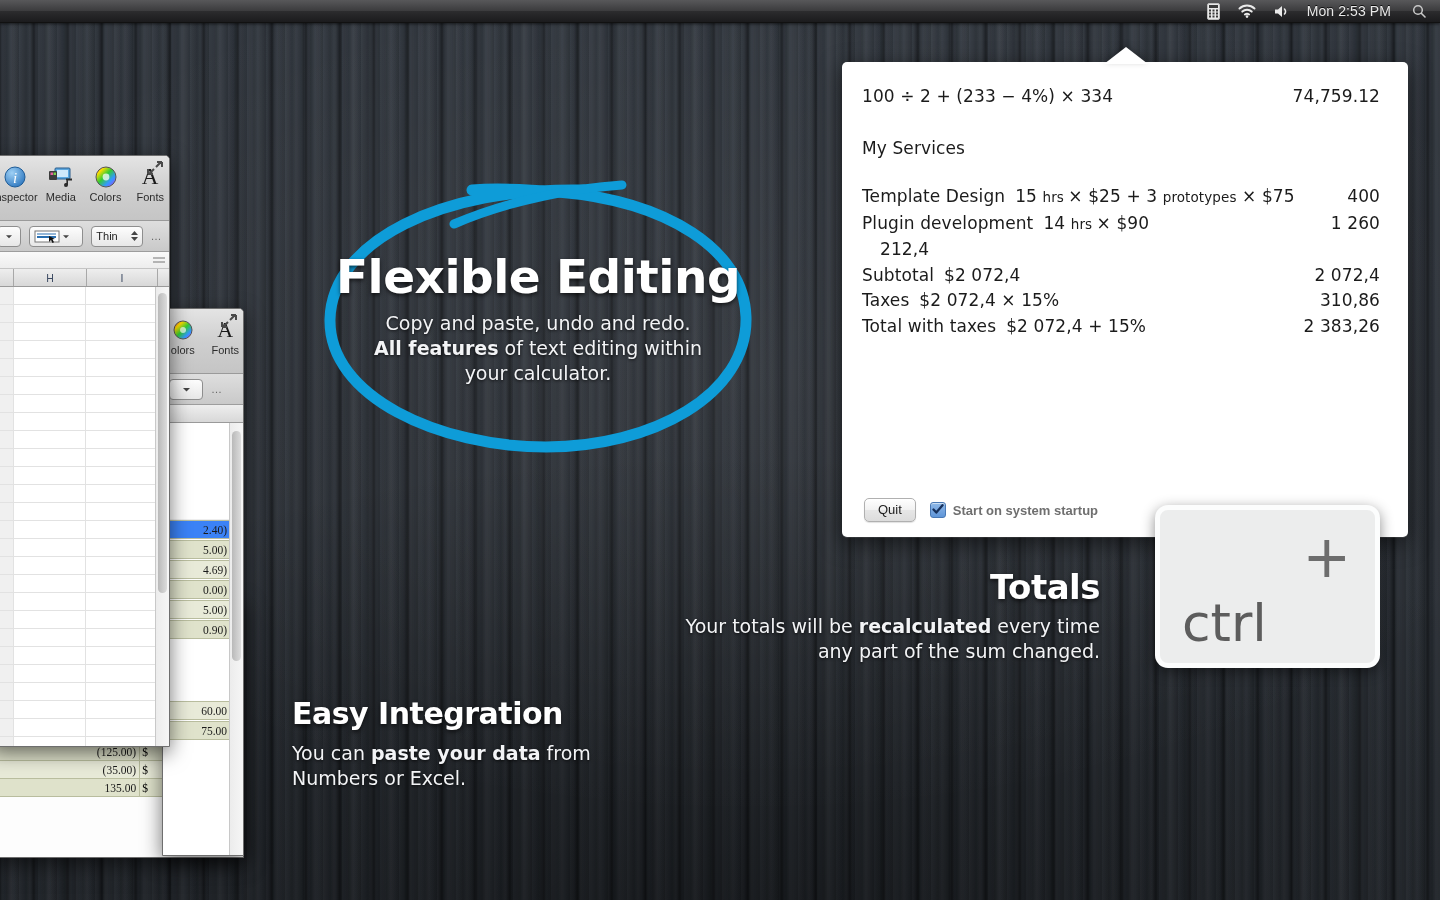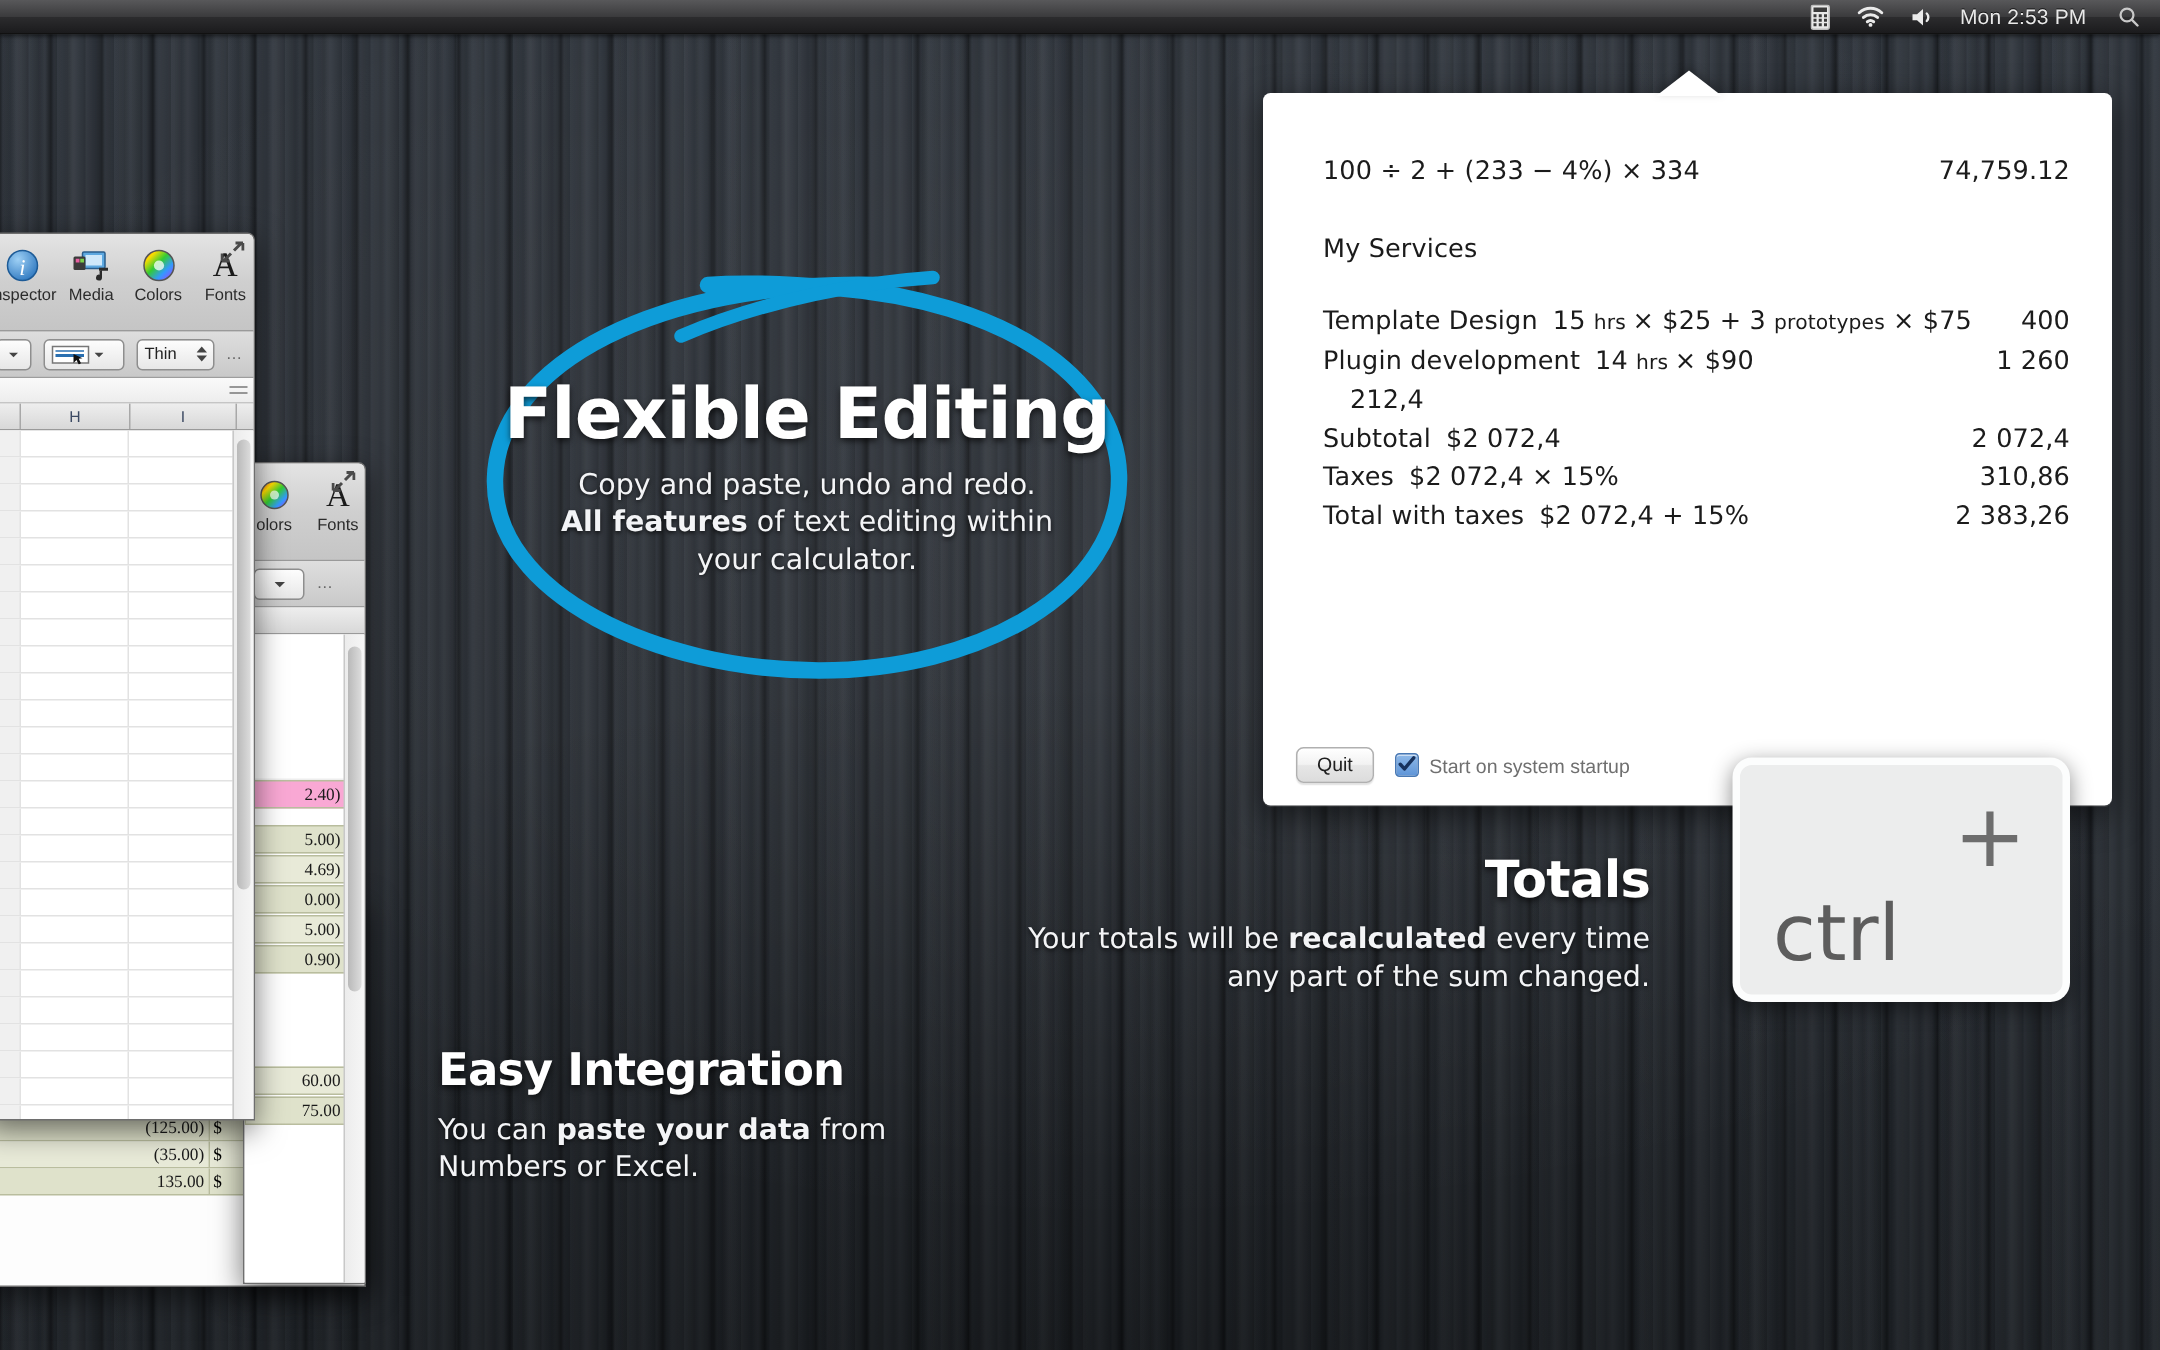--- a/index.html
+++ b/index.html
@@ -65,21 +65,21 @@
   }
   #panel-tail{
     position:absolute; left:1104px; top:47px;
     width:0;height:0;
     border-left:22px solid transparent;
     border-right:22px solid transparent;
     border-bottom:17px solid #ffffff;
     z-index:31;
     filter: drop-shadow(0 -2px 3px rgba(0,0,0,.25));
   }
-  #panel-inner{ position:absolute; inset:0; padding:22px 28px 0 40px;margin-top:18px; }
+  #panel-inner{ position:absolute; inset:0; padding:22px 28px 0 20px; }
   .calc-row{
     display:flex; align-items:baseline; justify-content:space-between;
     color:#1b1b1b; font-size:17px; line-height:25.5px;
     font-family:"DejaVu Sans","Liberation Sans",sans-serif;
   }
   .calc-expr{ white-space:nowrap; letter-spacing:.1px; }
   .calc-val{ white-space:nowrap; letter-spacing:.1px; padding-left:18px; }
   .calc-label{ margin-right:10px; }
   .unit{ font-size:13.5px; }
   .gap-lg{ height:26px; }
@@ -101,21 +101,21 @@
   }
   #startup-wrap{ display:flex; align-items:center; gap:7px; }
   #startup-box{
     width:14px;height:14px;border-radius:3px;
     background:linear-gradient(180deg,#8fb9e8 0%,#5f95d8 100%);
     border:1px solid #4878b4;
     box-shadow: inset 0 1px 0 rgba(255,255,255,.55);
     position:relative; flex:0 0 auto;
   }
   #startup-box svg{ position:absolute; left:1px; top:0px; }
-  #startup-label{ font-size:13px; color:#6f6f6f; }
+  #startup-label{ font-size:13px; color:#6f6f6f;font-weight:bold; }
 
   
   .headline{
     font-family:"DejaVu Sans","Liberation Sans",sans-serif;
     font-weight:bold; color:#ffffff;
     text-shadow:0 2px 4px rgba(0,0,0,.65);
     letter-spacing:-.5px;
   }
   .subcopy{
     font-family:"DejaVu Sans","Liberation Sans",sans-serif;
@@ -288,21 +288,21 @@
           <path d="M0 1 L3.5 4.5 L7 1Z" fill="#444"></path>
           </svg>
       </div>
       <span style="font-size:11px;color:#666;letter-spacing:1.5px">…</span>
     </div>
     <div class="gridhdr"></div>
     <div class="gridbody" style="height:460px">
       <div style="position:absolute;left:0;top:0;right:13px;bottom:0;">
         <div style="height:96px;background:#fff;border-bottom:1px solid #eee"></div>
         <div id="back-clipped">
-            <div class="numcell" style="height: 17px; width: 63px; margin-bottom: 11px; background: #f9a8d4; border: 1px solid rgb(185, 189, 158);">2.40)</div>
+            <div class="numcell" style="height: 17px; width: 63px; margin-bottom: 1px; background: #3b82f6; border: 1px solid rgb(185, 189, 158);">2.40)</div>
             <div class="numcell" style="height: 17px; width: 63px; margin-bottom: 1px; background: rgb(223, 226, 203); border: 1px solid rgb(185, 189, 158);">5.00)</div>
             <div class="numcell" style="height: 17px; width: 63px; margin-bottom: 1px; background: rgb(232, 234, 216); border: 1px solid rgb(185, 189, 158);">4.69)</div>
             <div class="numcell" style="height: 17px; width: 63px; margin-bottom: 1px; background: rgb(223, 226, 203); border: 1px solid rgb(185, 189, 158);">0.00)</div>
             <div class="numcell" style="height: 17px; width: 63px; margin-bottom: 1px; background: rgb(232, 234, 216); border: 1px solid rgb(185, 189, 158);">5.00)</div>
             <div class="numcell" style="height: 17px; width: 63px; margin-bottom: 1px; background: rgb(223, 226, 203); border: 1px solid rgb(185, 189, 158);">0.90)</div>
             <div class="numcell" style="height: 17px; width: 63px; margin-bottom: 1px; background: rgb(232, 234, 216); border: 1px solid rgb(185, 189, 158); margin-top: 62px;">60.00</div>
             <div class="numcell" style="height: 17px; width: 63px; margin-bottom: 1px; background: rgb(223, 226, 203); border: 1px solid rgb(185, 189, 158); margin-top: 0px;">75.00</div>
           </div>
       </div>
       <div class="scrollbar">

